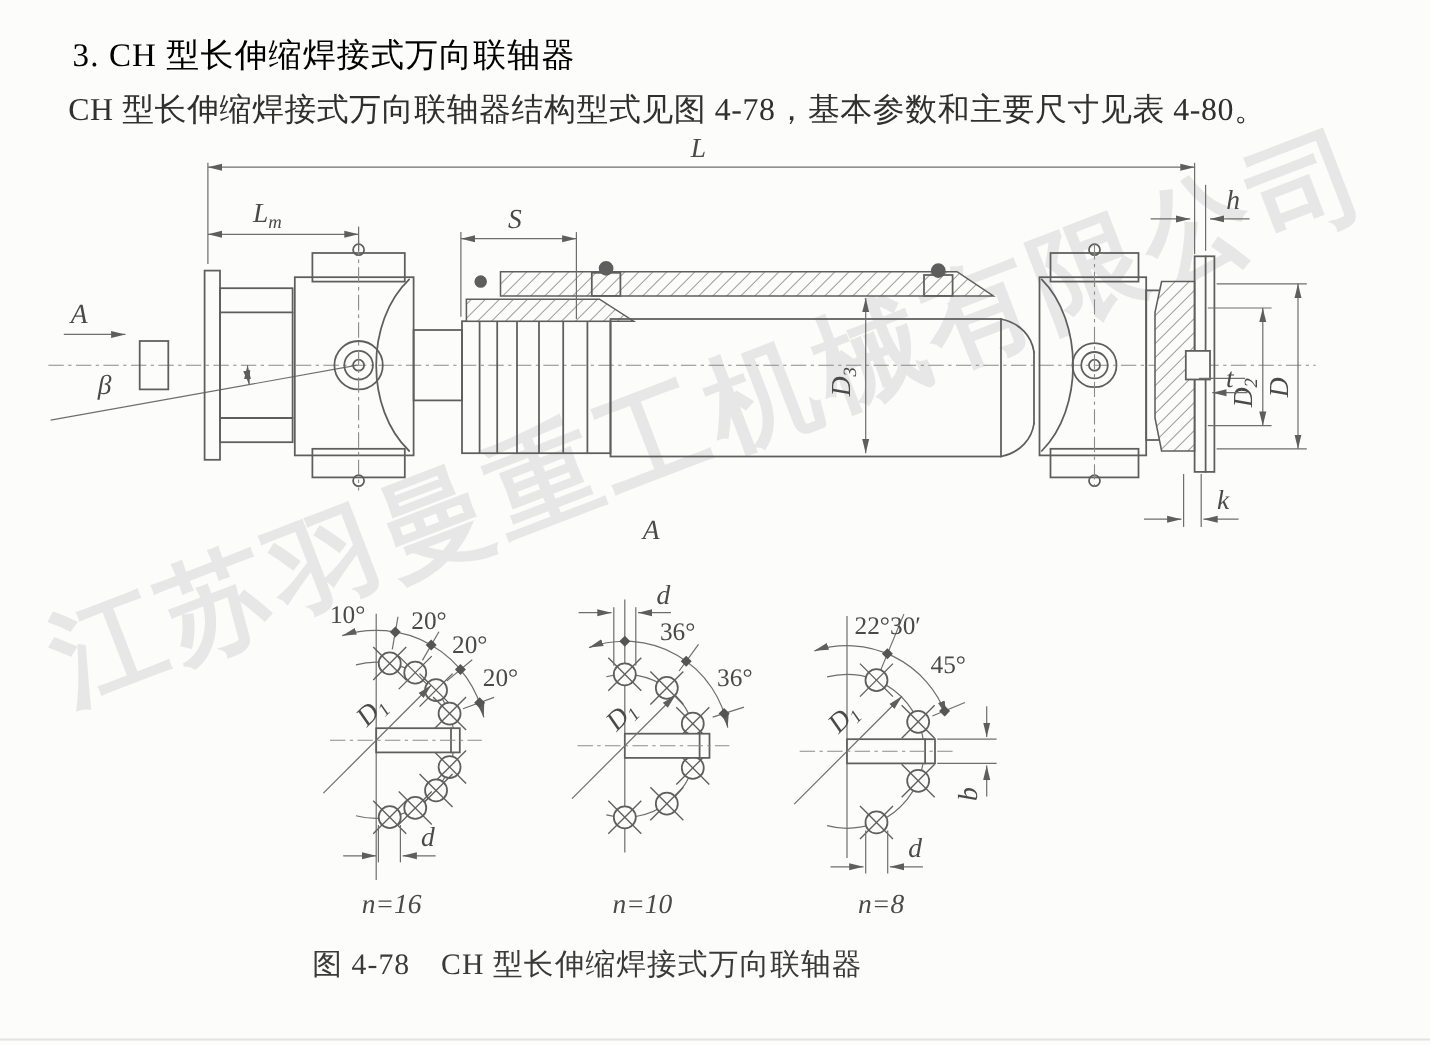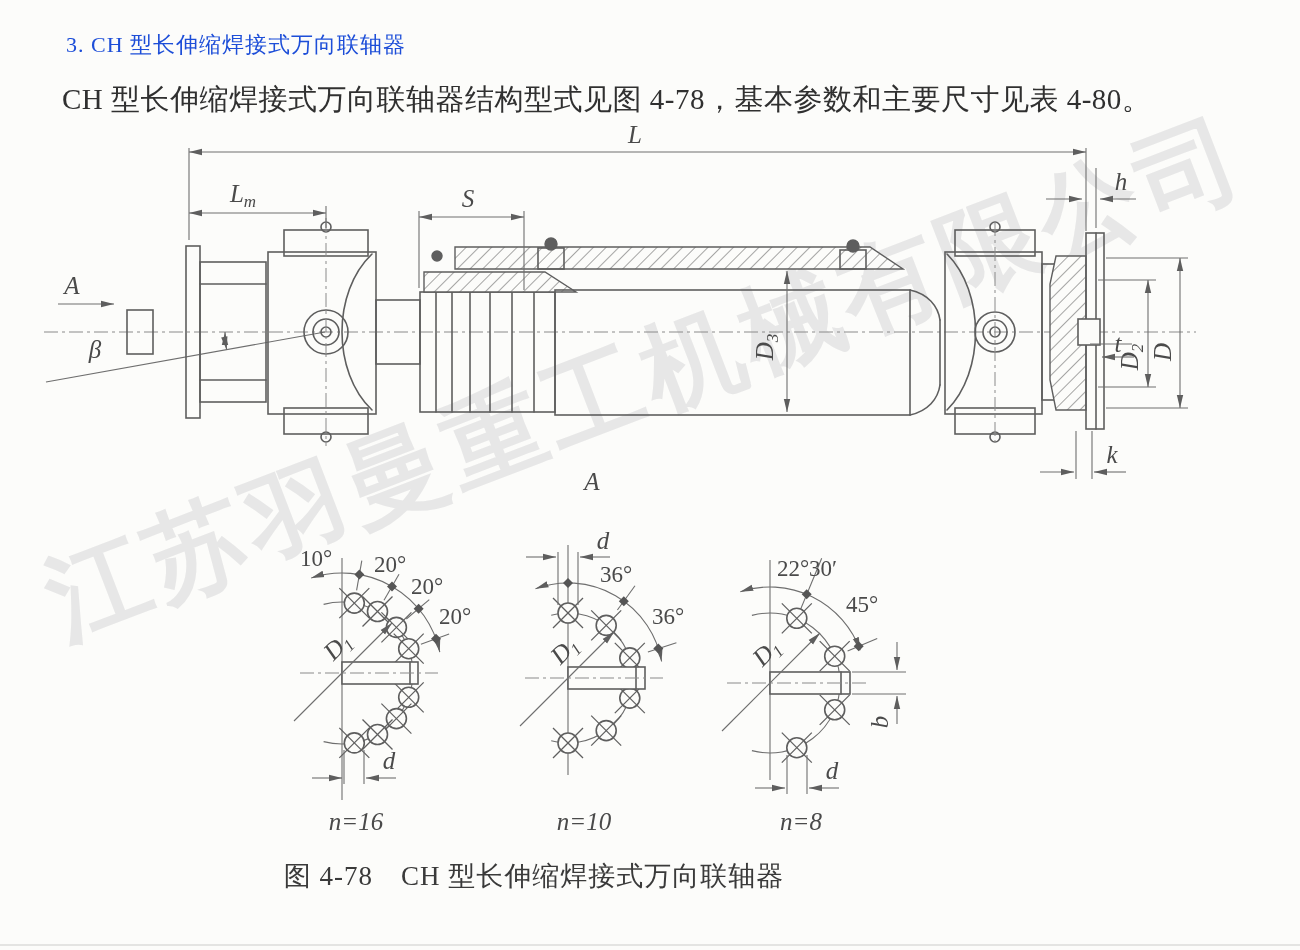--- a/index.html
+++ b/index.html
@@ -2,21 +2,21 @@
 <html><head>
 <meta charset="utf-8">
 <style>
   html,body{margin:0;padding:0;background:#ffffff;}
   .page{
     position:relative;width:1300px;height:950px;overflow:hidden;
     background:#fcfcfa;
     font-family:"Liberation Serif","DejaVu Serif",serif;
   }
   .heading{
-    position:absolute;left:66px;top:30px;font-size:22px;color:#1d4ed8;
+    position:absolute;left:66px;top:30px;font-size:30px;color:#000000;
     letter-spacing:1px;white-space:nowrap;text-align:right;
   }
   .bodyline{
     position:absolute;left:62px;top:80px;font-size:29px;color:#303030;
     letter-spacing:0.5px;white-space:nowrap;
   }
   .caption{
     position:absolute;left:0;top:858px;width:1068px;text-align:center;
     font-size:27px;color:#3a3a3a;letter-spacing:1px;
   }

